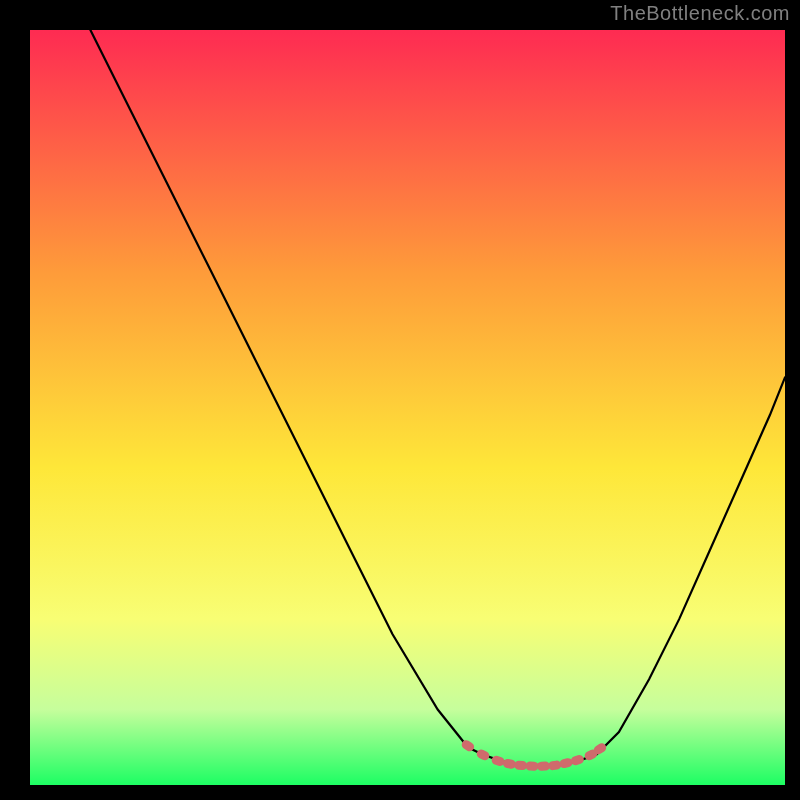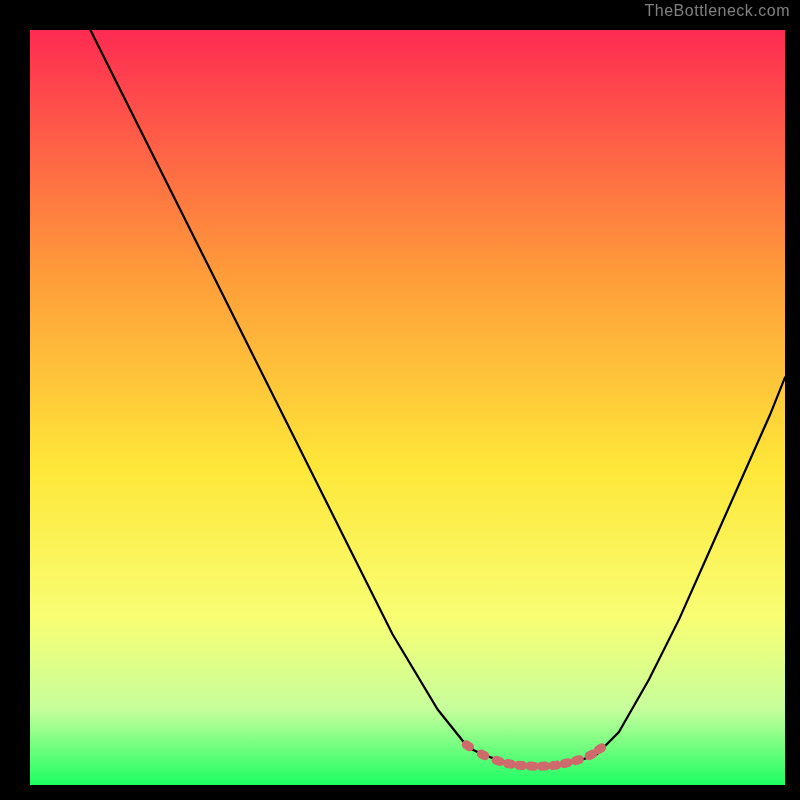--- a/index.html
+++ b/index.html
@@ -9,21 +9,21 @@
     width: 800px;
     height: 800px;
     background: #000;
   }
   .watermark {
     position: absolute;
     top: 2px;
     right: 10px;
     color: #808080;
     font-family: Arial, sans-serif;
-    font-size: 16px;
+    font-size: 20px;
     font-weight: 400;
     letter-spacing: 0.5px;
     z-index: 3;
   }
   .plot-area {
     position: absolute;
     left: 30px;
     top: 30px;
     width: 755px;
     height: 755px;

